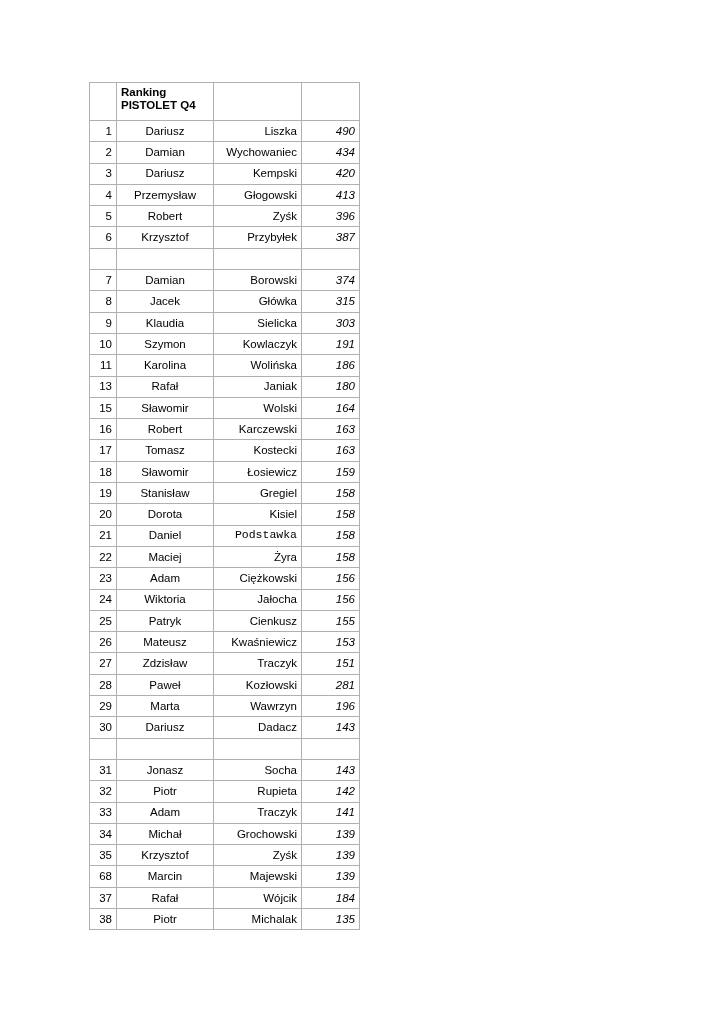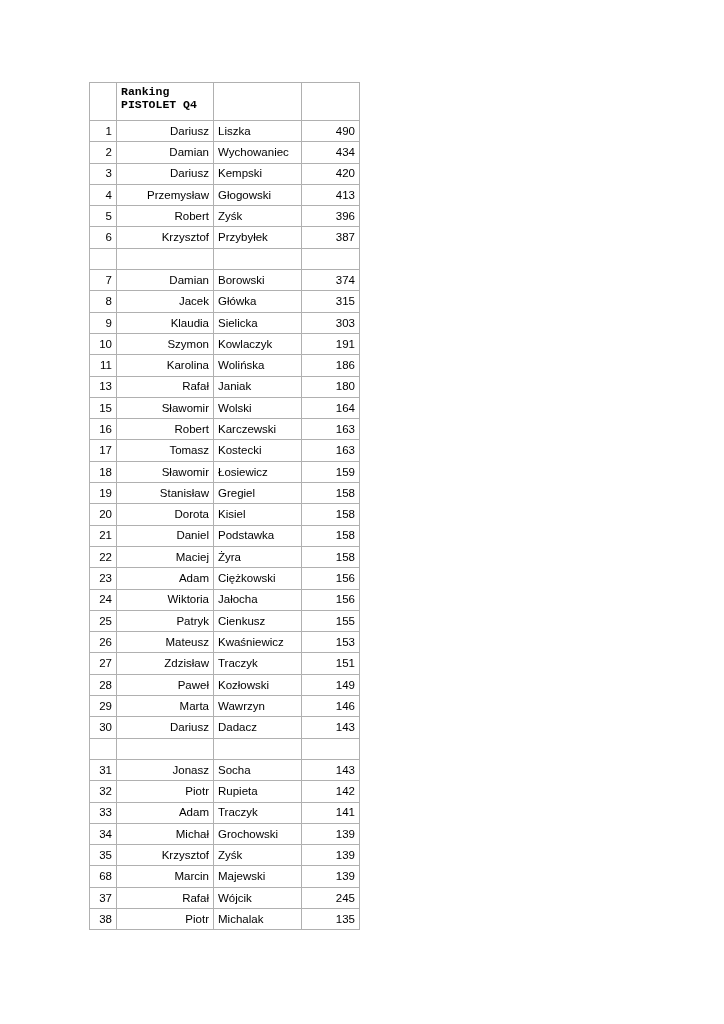--- a/index.html
+++ b/index.html
@@ -44,48 +44,49 @@
   col.c-first { width: 97px; }
   col.c-last  { width: 88px; }
   col.c-score { width: 58px; }
 
   td.rank {
     text-align: right;
     padding-right: 5px;
     font-size: 11px;
   }
   td.first {
+    text-align: center;
+  }
+  td.last {
     text-align: right;
-  }
-  td.last {
-    text-align: left;
   }
   td.score {
     text-align: right;
     padding-right: 5px;
+    font-style: italic;
   }
   tr.header td {
     height: 34px;
     vertical-align: top;
     padding-top: 3px;
-    font-family: Liberation Mono, monospace;
   }
   td.title-cell {
     background: #ffff00;
     font-weight: bold;
     font-size: 11.5px;
     line-height: 1.25;
     white-space: pre-line;
     padding-left: 4px;
   }
   tr.spacer td {
     height: 20.3px;
   }
   td.big-name {
     font-size: 13px;
+    font-family: Liberation Mono, monospace;
   }
 </style>
 </head>
 <body>
 
 <div class="page">
   <div class="table-wrap">
     <table class="ranking">
       <colgroup>
         <col class="c-rank">
@@ -254,27 +255,27 @@
           <tr class="">
             <td class="rank">27</td>
             <td class="first">Zdzisław</td>
             <td class="last">Traczyk</td>
             <td class="score">151</td>
           </tr>
           <tr class="">
             <td class="rank">28</td>
             <td class="first">Paweł</td>
             <td class="last">Kozłowski</td>
-            <td class="score">149</td>
+            <td class="score">281</td>
           </tr>
           <tr class="">
             <td class="rank">29</td>
             <td class="first">Marta</td>
             <td class="last">Wawrzyn</td>
-            <td class="score">146</td>
+            <td class="score">196</td>
           </tr>
           <tr class="">
             <td class="rank">30</td>
             <td class="first">Dariusz</td>
             <td class="last">Dadacz</td>
             <td class="score">143</td>
           </tr>
           <tr class="spacer">
             <td class="rank"></td>
             <td class="first"></td>
@@ -314,21 +315,21 @@
           <tr class="">
             <td class="rank">68</td>
             <td class="first">Marcin</td>
             <td class="last">Majewski</td>
             <td class="score">139</td>
           </tr>
           <tr class="">
             <td class="rank">37</td>
             <td class="first">Rafał</td>
             <td class="last">Wójcik</td>
-            <td class="score">245</td>
+            <td class="score">184</td>
           </tr>
           <tr class="">
             <td class="rank">38</td>
             <td class="first">Piotr</td>
             <td class="last">Michalak</td>
             <td class="score">135</td>
           </tr>
         </tbody>
     </table>
   </div>

